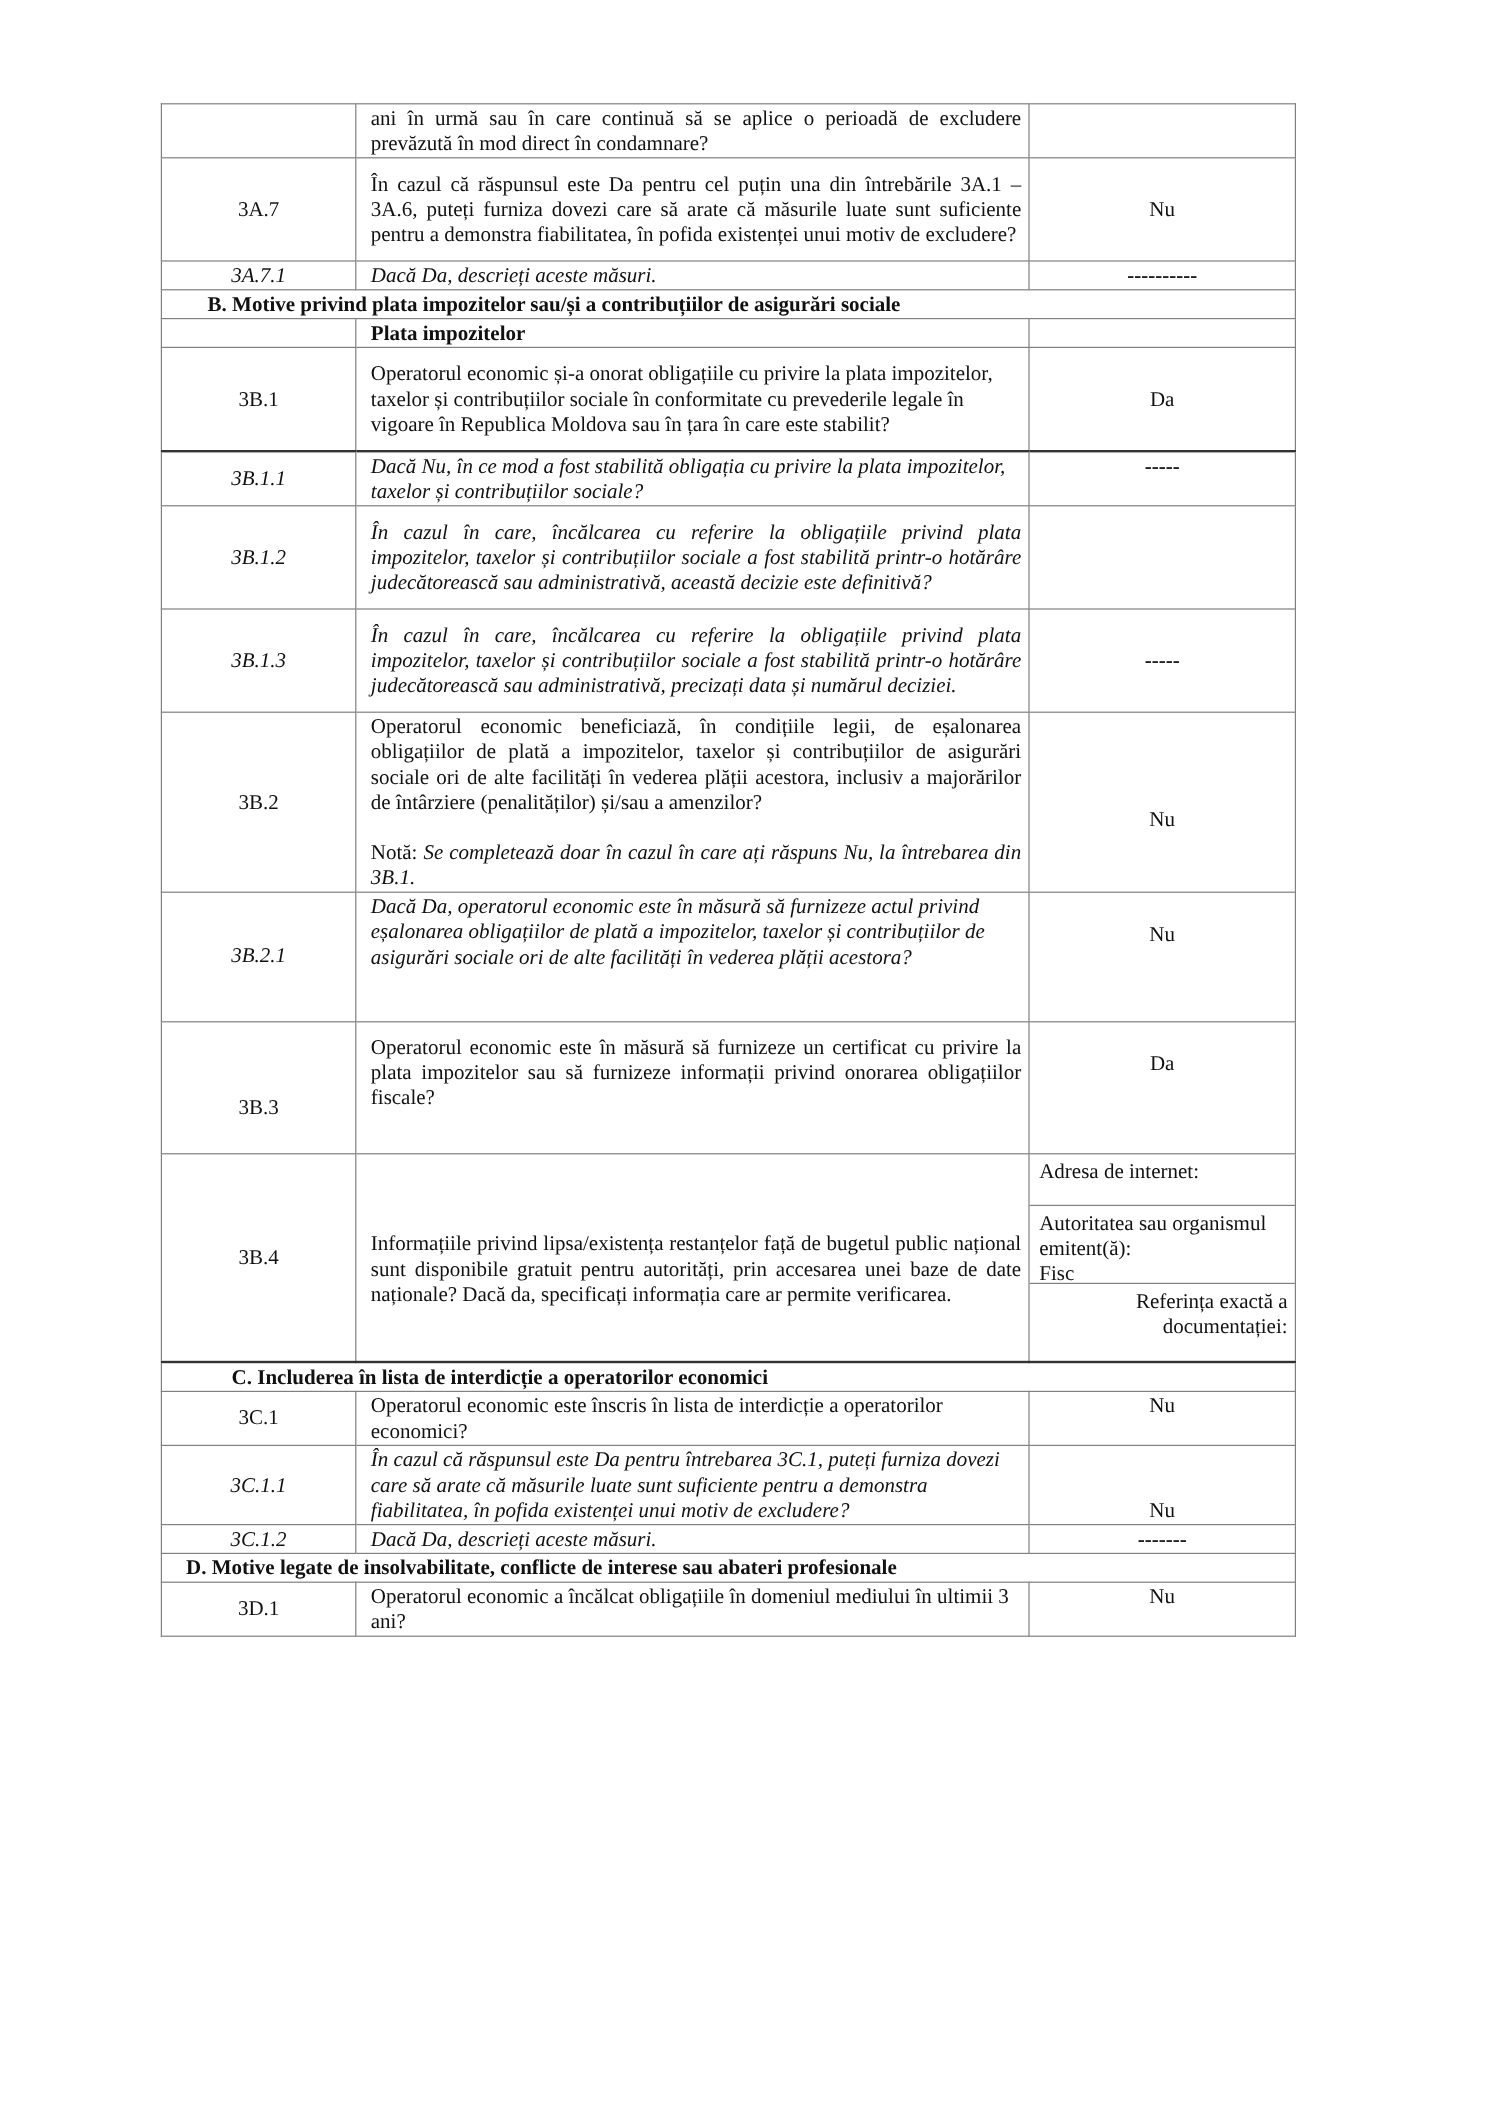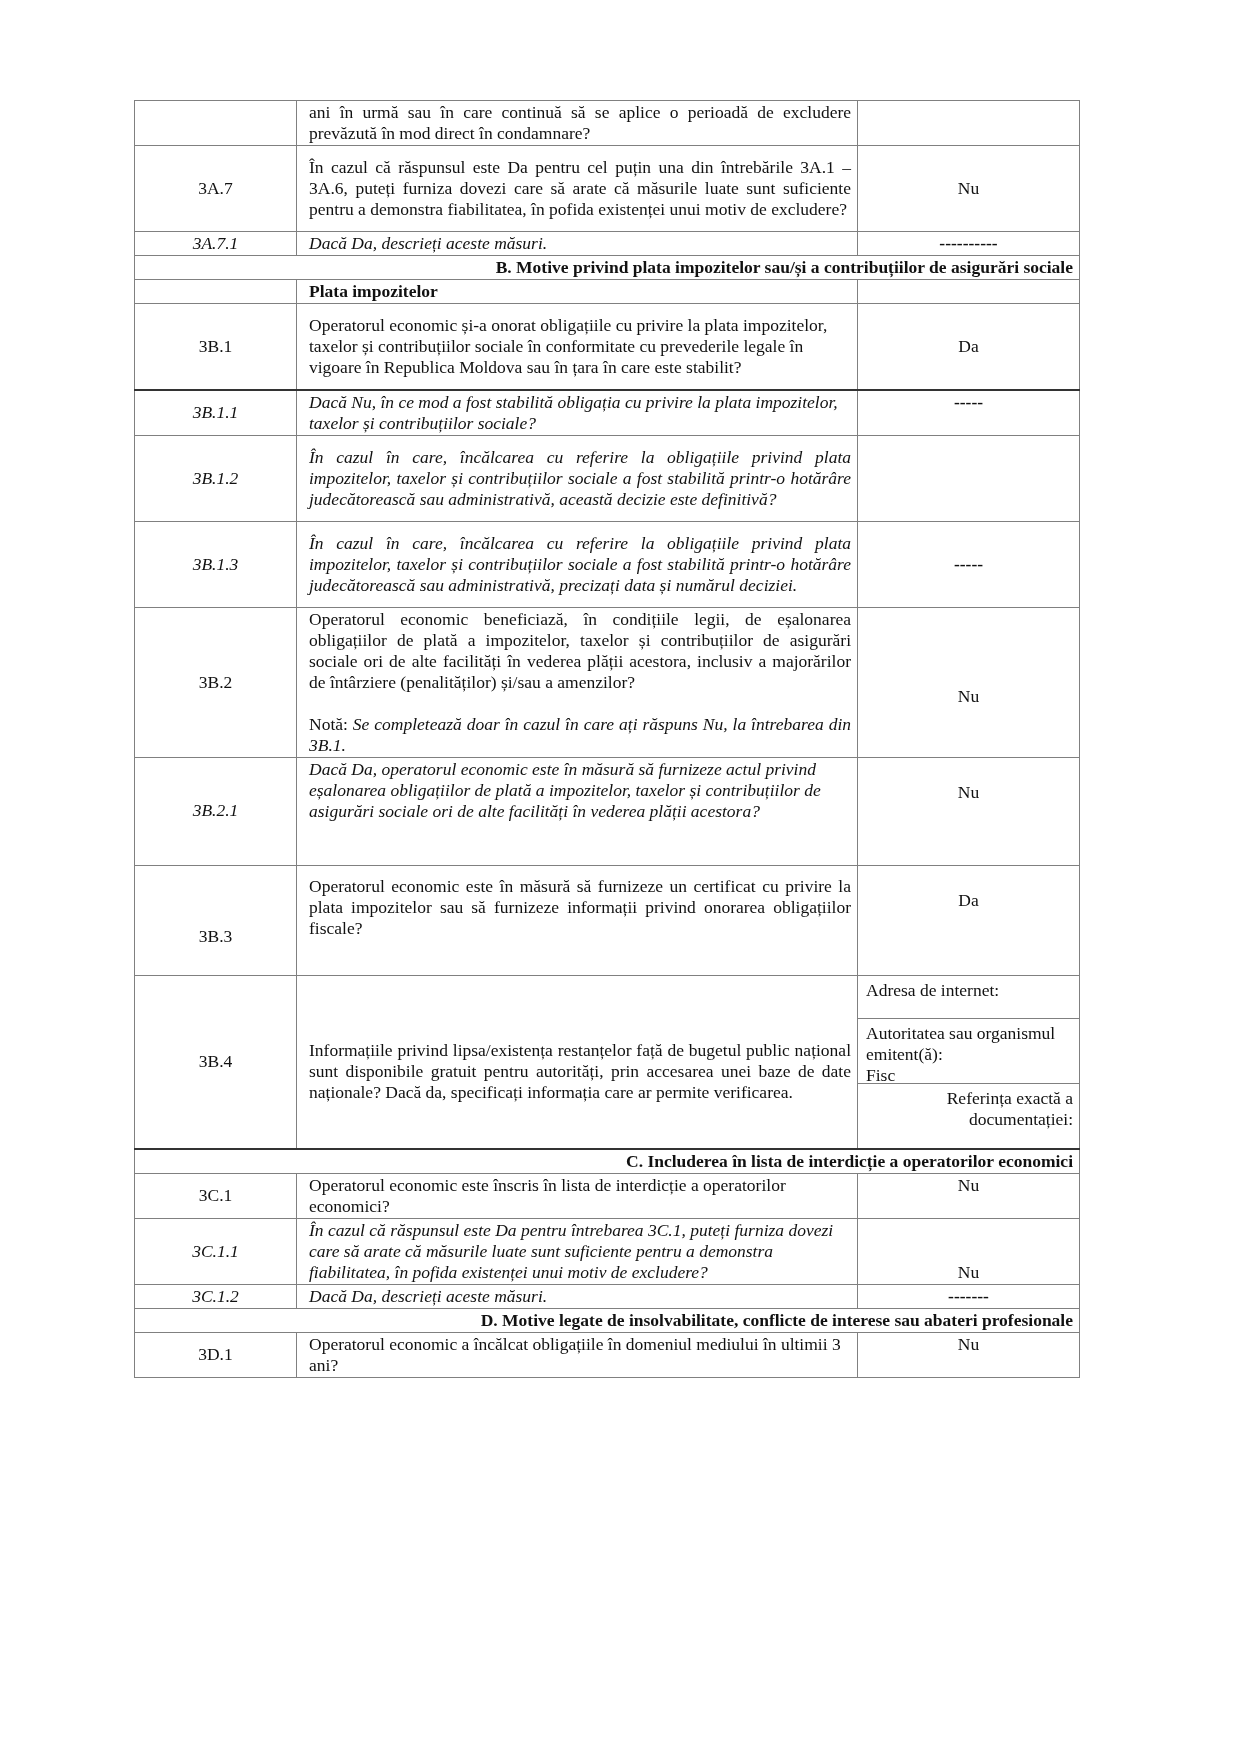--- a/index.html
+++ b/index.html
@@ -1,25 +1,25 @@
 <!DOCTYPE html>
 <html><head>
 <meta charset="utf-8">
 <style>
   html, body { margin: 0; padding: 0; background: #ffffff; }
   body { width: 1241px; height: 1755px; position: relative; font-family: "Liberation Serif", "DejaVu Serif", serif; color: #111; }
-  .page { position: absolute; left: 134px; top: 100px; width: 945px; }
+  .page { position: absolute; left: 134px; top: 86px; width: 945px; }
   table { border-collapse: collapse; width: 945px; table-layout: fixed; font-size: 17.5px; line-height: 21px; }
   td { border: 1px solid #808080; padding: 1px 6px 1px 12px; vertical-align: middle; }
   td.code { text-align: center; padding: 1px 4px; }
   td.ans { text-align: center; padding: 1px 4px; }
   td.q { text-align: justify; }
   .it { font-style: italic; }
   .b { font-weight: bold; }
-  tr.section td { font-weight: bold; padding-left: 38px; text-align: right; }
+  tr.section td { font-weight: bold; padding-left: 38px; text-align: left; }
   tr.thick-top td { border-top: 2px solid #333; }
   .ans-split { padding: 0; vertical-align: top; }
   .ans-split div { border-bottom: 1px solid #808080; padding: 4px 6px 4px 8px; text-align: left; }
   .ans-split div:last-child { border-bottom: none; text-align: right; }
   .note-gap { display: block; height: 21px; }
 </style>
 </head>
 <body>
 
 <div class="page">

